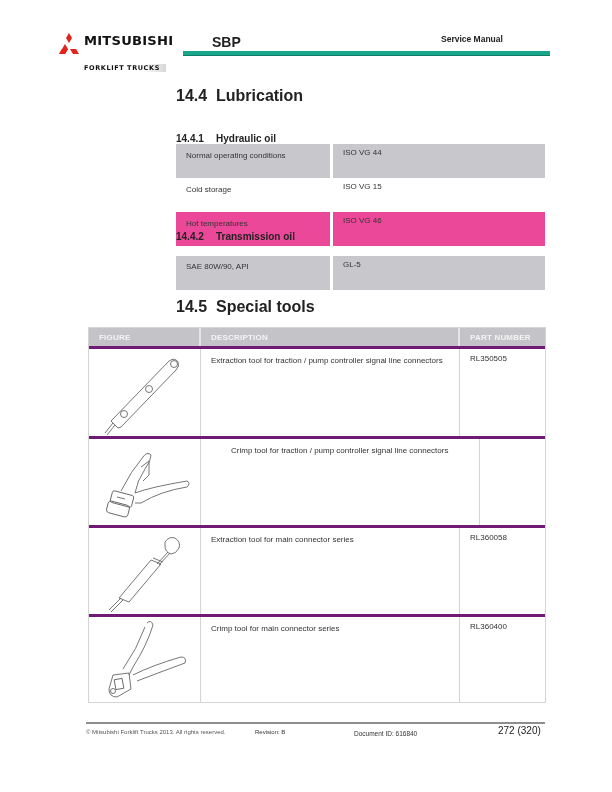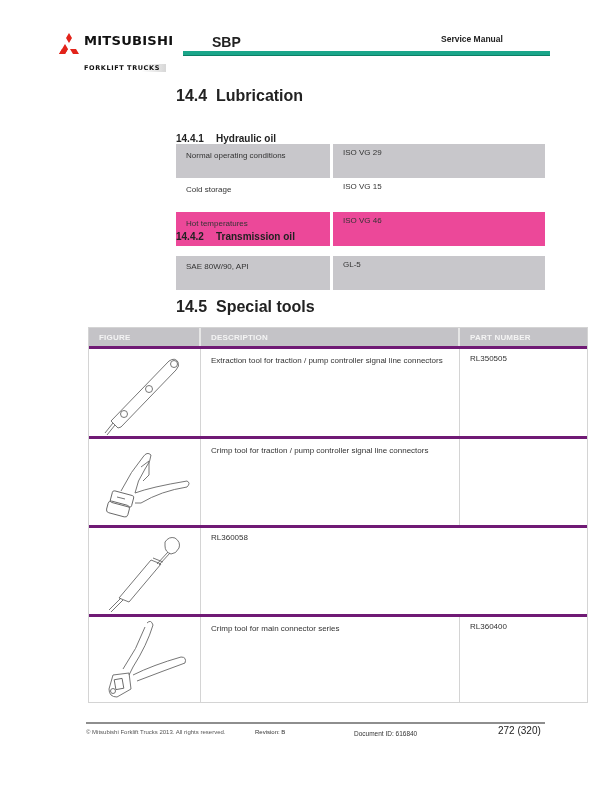--- a/index.html
+++ b/index.html
@@ -36,21 +36,21 @@
     
     .spec { left: 176px; width: 369px; border-collapse: separate; border-spacing: 0; font-size: 8px; color: #333; }
     .spec-row { display: flex; height: 34px; }
     .spec-row .c1 { width: 154px; padding: 7px 0 0 10px; box-sizing: border-box; }
     .spec-row .c2 { flex: 1; padding: 4px 0 0 10px; box-sizing: border-box; margin-left: 3px; }
     .spec-row.shade .c1, .spec-row.shade .c2 { background: #c8c7cb; }
     .spec-row.light .c1, .spec-row.light .c2 { background: #ec4899; }
     .spec-row.white .c1, .spec-row.white .c2 { background: #ffffff; }
 
     
-    .tools { left: 88px; top: 327px; width: 500px; border: 1px solid #d4d4d4; box-sizing: border-box; }
+    .tools { left: 88px; top: 327px; width: 458px; border: 1px solid #d4d4d4; box-sizing: border-box; }
     .tools-head { display: flex; height: 18px; background: #c4c3c7; color: #f4f4f4; font-size: 8px; font-weight: bold; letter-spacing: 0.2px; }
     .tools-head div { padding: 5px 0 0 10px; box-sizing: border-box; }
     .col-fig { width: 112px; border-right: 1px solid #d4d4d4; box-sizing: border-box; }
     .col-desc { width: 259px; border-right: 1px solid #d4d4d4; box-sizing: border-box; }
     .col-part { flex: 1; }
     .tools-head .col-fig, .tools-head .col-desc { border-right: 2px solid #e6e6e6; }
     .tools-row { display: flex; border-top: 3px solid #701a75; font-size: 8px; color: #333; }
     .tools-row:first-of-type { border-top: none; }
     .tools-row .col-desc { padding: 6px 10px 0 10px; line-height: 11px; }
     .tools-row .col-part { padding: 5px 0 0 10px; }
@@ -85,21 +85,21 @@
   <span class="num">14.4</span><span>Lubrication</span>
 </div>
 
 <div class="abs h3" style="left:176px; top:121px;margin-top:12px;">
   <span class="num">14.4.1</span><span>Hydraulic oil</span>
 </div>
 
 <div class="abs spec" style="top:144px;">
   <div class="spec-row shade">
     <div class="c1">Normal operating conditions</div>
-    <div class="c2">ISO VG 29</div>
+    <div class="c2">ISO VG 44</div>
   </div>
   <div class="spec-row white">
     <div class="c1">Cold storage</div>
     <div class="c2">ISO VG 15</div>
   </div>
   <div class="spec-row light">
     <div class="c1">Hot temperatures</div>
     <div class="c2">ISO VG 46</div>
   </div>
 </div>
@@ -133,21 +133,21 @@
         <circle cx="83" cy="13" r="3.5"></circle>
         <circle cx="58" cy="38" r="3.5"></circle>
         <circle cx="33" cy="63" r="3.5"></circle>
         <path d="M22,72 L14,82 M24,74 L16,84"></path>
       </svg>
     </div>
     <div class="col-desc">Extraction tool for traction / pump controller signal line connectors</div>
     <div class="col-part">RL350505</div>
   </div>
 
-  <div class="tools-row" style="height:86px;">
+  <div class="tools-row" style="height:86px;gap:20px;">
     <div class="col-fig">
       <svg width="105" height="82" viewBox="0 0 105 82" fill="none" stroke="#666" stroke-width="0.9">
         <path d="M30,50 Q40,30 52,16 Q56,10 60,14 Q60,20 54,28 Q46,40 44,52"></path>
         <path d="M44,52 Q60,46 96,40 Q100,42 96,46 Q70,50 50,62 L44,62"></path>
         <path d="M50,26 L58,20 L58,34 L52,40"></path>
         <rect x="20" y="52" width="22" height="12" rx="2" transform="rotate(15 31 58)"></rect>
         <rect x="16" y="62" width="22" height="12" rx="3" transform="rotate(15 27 68)"></rect>
         <path d="M26,56 L34,58"></path>
       </svg>
     </div>
@@ -157,20 +157,21 @@
   <div class="tools-row" style="height:86px;">
     <div class="col-fig">
       <svg width="105" height="82" viewBox="0 0 105 82" fill="none" stroke="#666" stroke-width="0.9">
         <path d="M74,12 Q78,6 84,8 Q90,12 88,18 Q85,24 80,24 Q74,22 74,16 Z"></path>
         <path d="M77,22 L66,34 M79,23 L68,35"></path>
         <path d="M60,30 L70,34 L38,72 L28,68 Z"></path>
         <path d="M62,28 L72,32"></path>
         <path d="M30,68 L18,80 M32,70 L20,82"></path>
       </svg>
     </div>
+    <div class="col-desc">Extraction tool for main connector series</div>
     <div class="col-part">RL360058</div>
   </div>
 
   <div class="tools-row" style="height:85px;">
     <div class="col-fig">
       <svg width="105" height="82" viewBox="0 0 105 82" fill="none" stroke="#666" stroke-width="0.9">
         <path d="M56,4 Q60,0 62,6 Q56,26 42,48 L38,56"></path>
         <path d="M54,8 Q46,30 32,50"></path>
         <path d="M42,56 Q62,46 90,38 Q96,38 94,44 Q72,52 46,62"></path>
         <path d="M22,56 L38,54 L40,70 L26,78 Q18,78 18,70 Z"></path>

